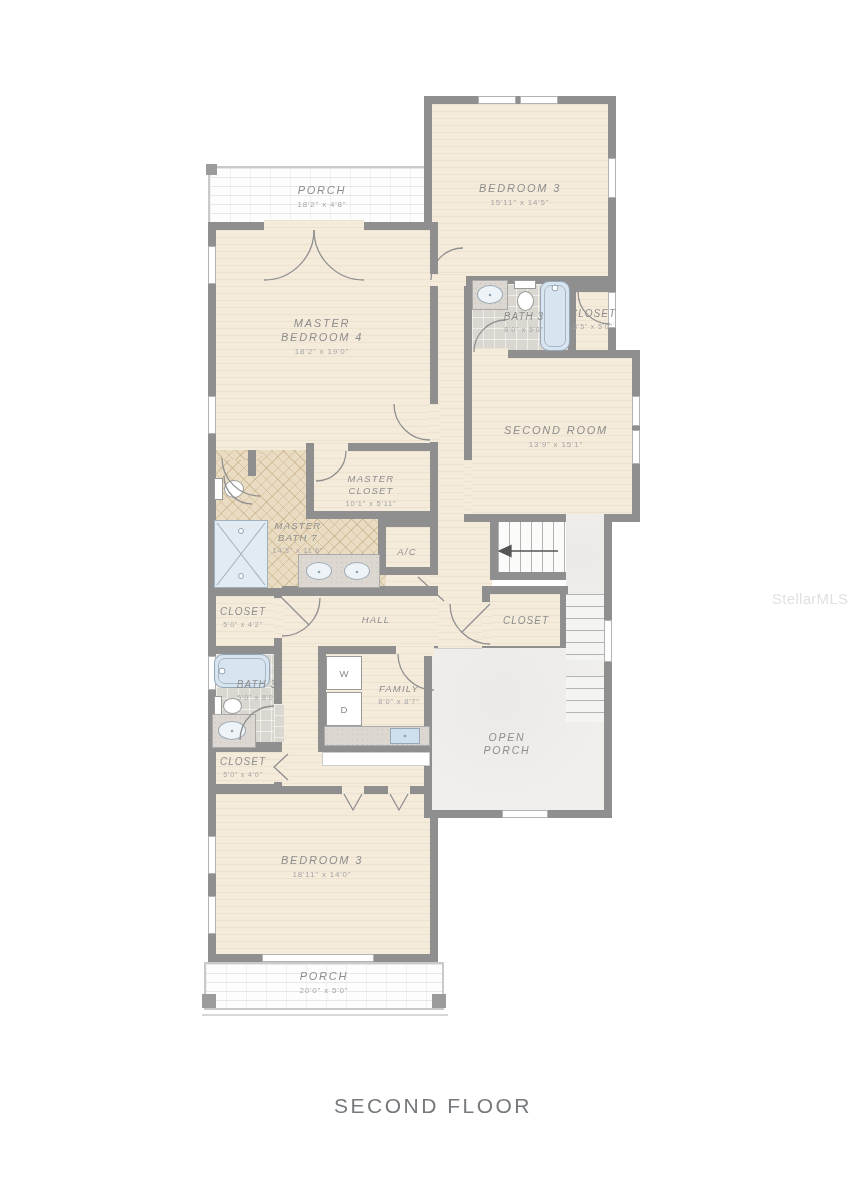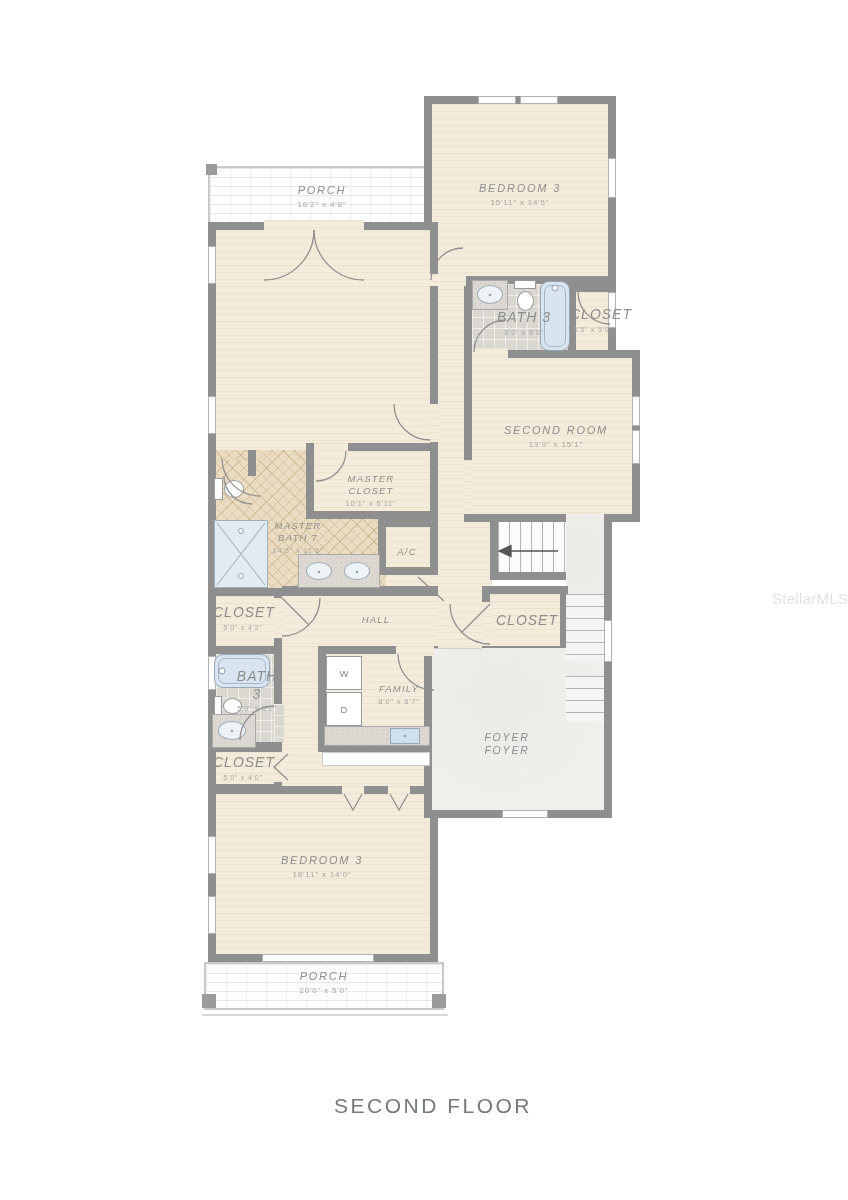--- a/index.html
+++ b/index.html
@@ -22,21 +22,21 @@
   .bowl{position:absolute;box-sizing:border-box;background:#fff;border:1.2px solid #9a9a9a;border-radius:50%;}
   .sink{position:absolute;box-sizing:border-box;background:#eef3f7;border:1.2px solid #9aa8b5;border-radius:50%;}
   .shower{position:absolute;box-sizing:border-box;background:#e3ebf2;border:1.5px solid #9fb0bf;}
   .wd{position:absolute;box-sizing:border-box;background:#fff;border:1.5px solid #9a9a9a;display:flex;align-items:center;justify-content:center;color:#8a8a8a;font-size:9.5px;}
   .post{position:absolute;background:#9b9b9b;}
   .lbl{position:absolute;transform:translate(-50%,-50%);text-align:center;color:#8d8d8d;white-space:normal;}
   .lbl .rname{font-size:11px;letter-spacing:1.8px;line-height:1.25;font-style:italic;}
   .lbl .rdims{font-size:8px;letter-spacing:.8px;color:#a6a6a6;margin-top:2px;}
   .md .rname{font-size:9.5px;letter-spacing:1.2px;margin-top:12px;}
   .md .rdims{font-size:7.5px;}
-  .sm .rname{font-size:14px;letter-spacing:1px;}
+  .sm .rname{font-size:10px;letter-spacing:1px;}
   .sm .rdims{font-size:7px;}
   .title{position:absolute;transform:translateX(-50%);color:#75797c;font-size:21px;letter-spacing:2.5px;}
   .wm{position:absolute;color:#dcdcdc;font-size:15px;letter-spacing:.3px;opacity:.85;}
   svg.ov{position:absolute;left:0;top:0;pointer-events:none;}
 </style>
 </head>
 <body>
 
 <div class="plan">
 
@@ -184,20 +184,24 @@
   </svg>
 
   <div class="lbl" style="left:322px;top:196px;width:120px">
     <div class="rname">PORCH</div>
       <div class="rdims">18'2" x 4'8"</div>
   </div>
   <div class="lbl" style="left:520px;top:194px;width:150px">
     <div class="rname">BEDROOM 3</div>
       <div class="rdims">15'11" x 14'5"</div>
   </div>
+  <div class="lbl" style="left:322px;top:336px;width:122px">
+    <div class="rname">MASTER BEDROOM 4</div>
+      <div class="rdims">18'2" x 19'0"</div>
+  </div>
   <div class="lbl sm" style="left:524px;top:322px;width:70px">
     <div class="rname">BATH 3</div>
       <div class="rdims">8'0" x 5'0"</div>
   </div>
   <div class="lbl sm" style="left:593px;top:319px;width:46px">
     <div class="rname">CLOSET</div>
       <div class="rdims">3'5" x 5'0"</div>
   </div>
   <div class="lbl" style="left:556px;top:436px;width:150px">
     <div class="rname">SECOND ROOM</div>
@@ -230,21 +234,21 @@
       <div class="rdims">8'0" x 8'7"</div>
   </div>
   <div class="lbl sm" style="left:526px;top:621px;width:60px">
     <div class="rname">CLOSET</div>
   </div>
   <div class="lbl sm" style="left:243px;top:767px;width:60px">
     <div class="rname">CLOSET</div>
       <div class="rdims">5'0" x 4'0"</div>
   </div>
   <div class="lbl" style="left:507px;top:744px;width:72px">
-    <div class="rname" style="font-size:10.5px">FOYER FOYER</div>
+    <div class="rname" style="font-size:10.5px">OPEN PORCH</div>
   </div>
   <div class="lbl" style="left:322px;top:866px;width:160px">
     <div class="rname">BEDROOM 3</div>
       <div class="rdims">18'11" x 14'0"</div>
   </div>
   <div class="lbl" style="left:324px;top:982px;width:130px">
     <div class="rname">PORCH</div>
       <div class="rdims">20'0" x 5'0"</div>
   </div>
 

